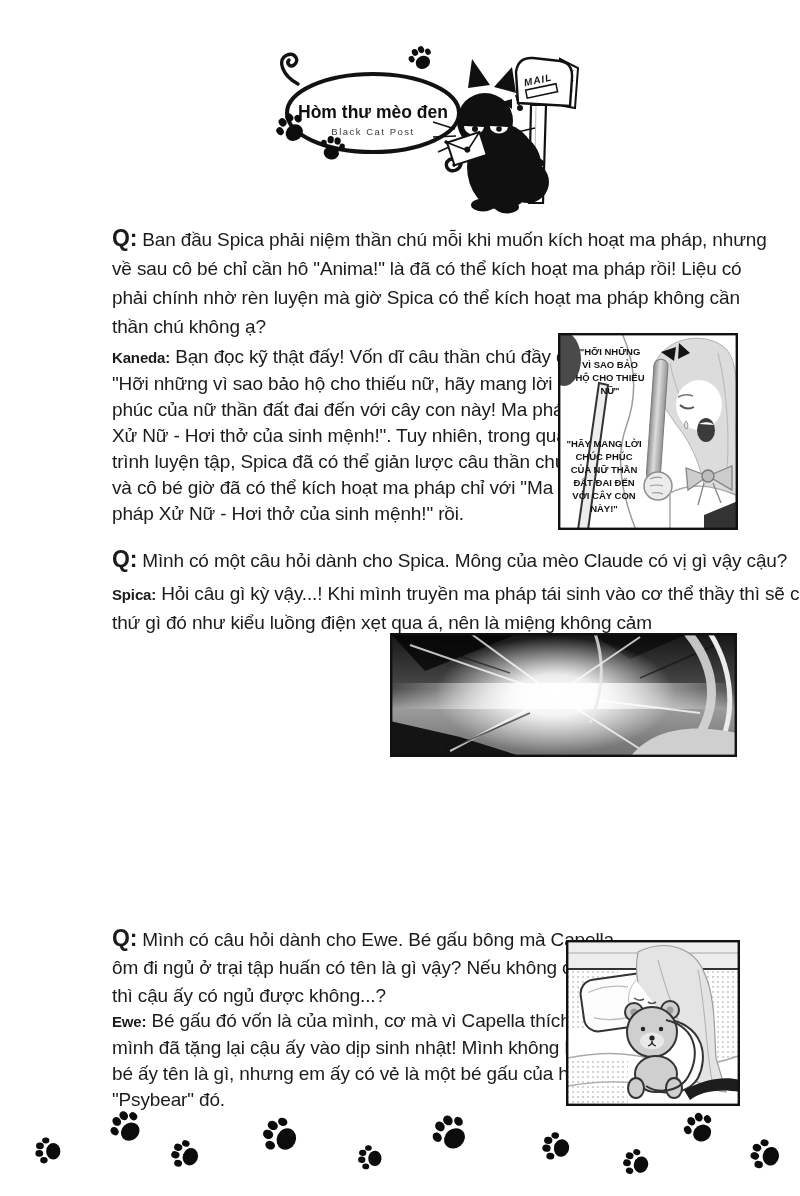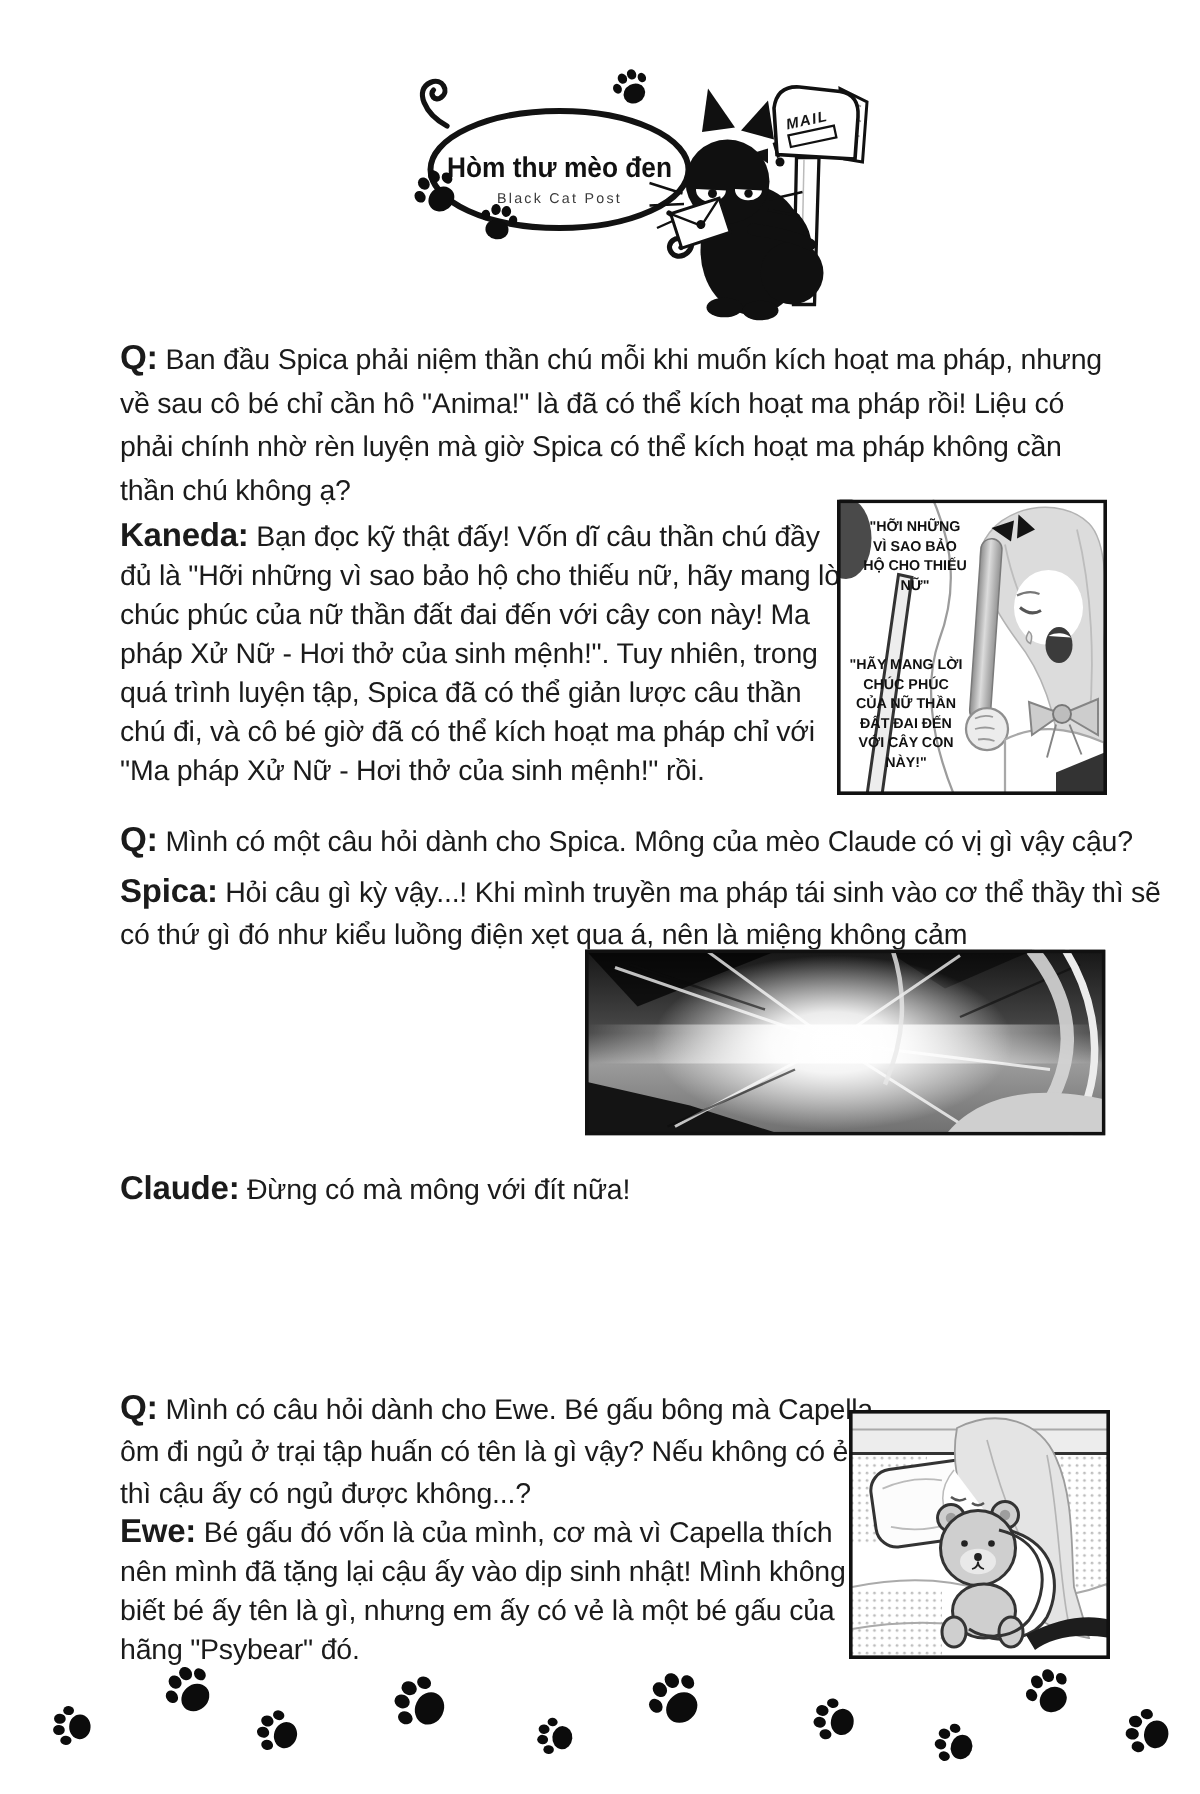--- a/index.html
+++ b/index.html
@@ -1,21 +1,21 @@
 <!DOCTYPE html>
 <html><head>
 <meta charset="utf-8">
 <style>
   html,body{margin:0;padding:0;background:#fff;}
   .page{position:relative;width:800px;height:1196px;background:#fff;overflow:hidden;
         font-family:"Liberation Sans",sans-serif;color:#1b1b1b;}
   .abs{position:absolute;}
   
-  .tb{position:absolute;font-size:19px;line-height:27px;letter-spacing:-0.15px;}
-  .spk{font-weight:700;font-size:22px;margin-right:5px;}
+  .tb{position:absolute;font-size:19px;line-height:27px;letter-spacing:-0.15px;margin-left:32px;}
+  .spk{font-weight:700;font-size:15px;margin-right:5px;}
   .qmark{font-size:23px;}
   .q1{left:80px;top:224px;width:668px;line-height:29px;}
   .kaneda{left:80px;top:344px;width:487px;line-height:26px;}
   .q2{left:80px;top:546px;white-space:nowrap;}
   .spicaTop{left:80px;top:580px;width:700px;line-height:28px;}
   .spicaSide{left:80px;top:636px;width:306px;font-size:18px;line-height:23.5px;}
   .claude{left:80px;top:778px;width:560px;}
   .q3{left:80px;top:822px;width:660px;}
   .hana{left:80px;top:855px;width:652px;line-height:27px;}
   .q4{left:80px;top:924px;width:506px;line-height:28px;}
@@ -123,23 +123,20 @@
   </div>
 
   <div class="tb q2">
     <span class="spk qmark">Q:</span><span>Mình có một câu hỏi dành cho Spica. Mông của mèo Claude có vị gì vậy cậu?</span>
   </div>
 
   <div class="tb spicaTop">
     <span class="spk">Spica:</span><span>Hỏi câu gì kỳ vậy...! Khi mình truyền ma pháp tái sinh vào cơ thể thầy thì sẽ có thứ gì đó như kiểu luồng điện xẹt qua á, nên là miệng không cảm</span>
   </div>
 
-  <div class="tb claude">
-    <span class="spk">Claude:</span><span>Đừng có mà mông với đít nữa!</span>
-  </div>
 
 
 
   <div class="tb q4">
     <span class="spk qmark">Q:</span><span>Mình có câu hỏi dành cho Ewe. Bé gấu bông mà Capella ôm đi ngủ ở trại tập huấn có tên là gì vậy? Nếu không có ẻm thì cậu ấy có ngủ được không...?</span>
   </div>
 
   <div class="tb ewe">
     <span class="spk">Ewe:</span><span>Bé gấu đó vốn là của mình, cơ mà vì Capella thích nên mình đã tặng lại cậu ấy vào dịp sinh nhật! Mình không biết bé ấy tên là gì, nhưng em ấy có vẻ là một bé gấu của hãng "Psybear" đó.</span>
   </div>

